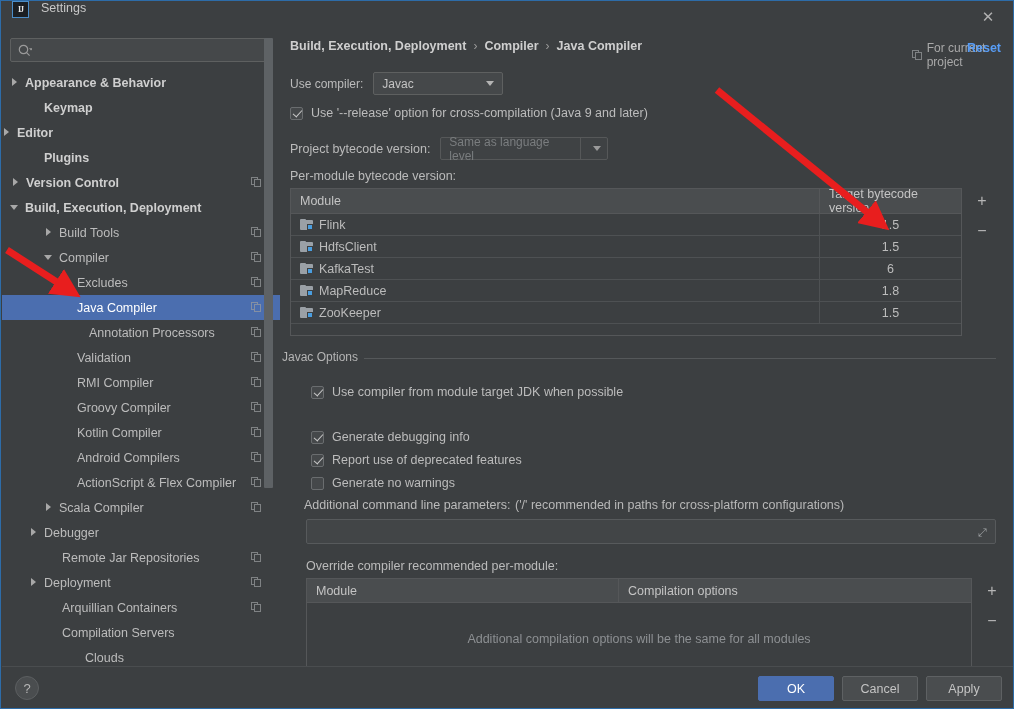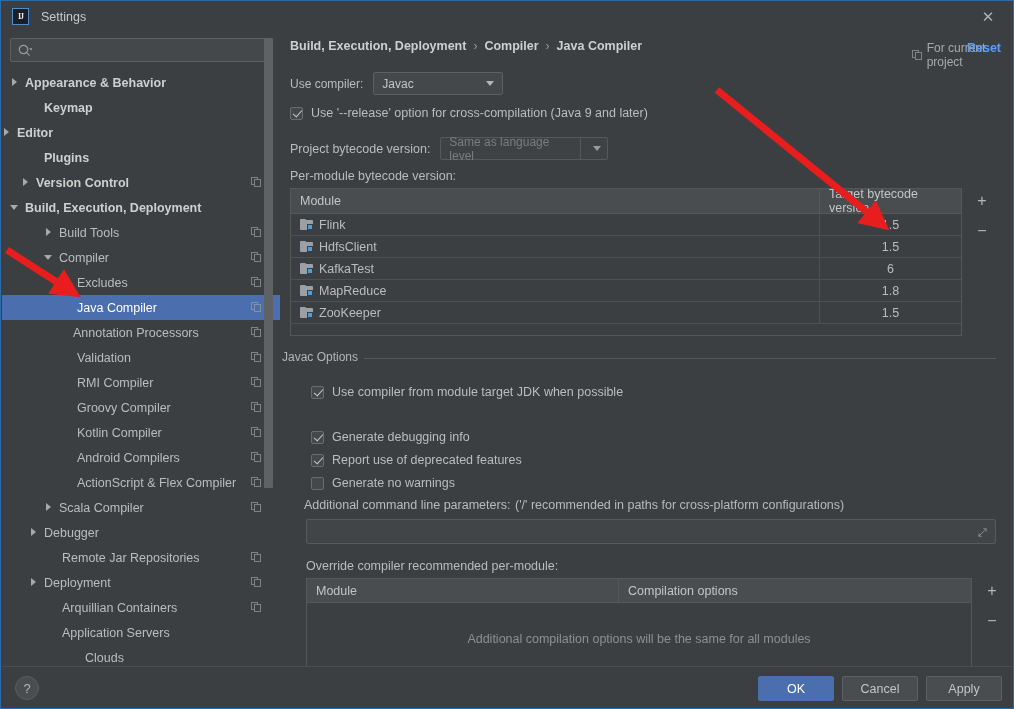--- a/index.html
+++ b/index.html
@@ -16,21 +16,21 @@
     width: 1014px; height: 709px;
     background: #3c3f41;
     border: 1px solid #2d6ca8;
     overflow: hidden;
   }
 
   
   .titlebar {
     position: absolute; left: 0; top: 0; width: 1012px; height: 31px;
     background: #3c3f41;
-    display: flex; align-items: center;
+    display: flex; 
   }
   .ij-logo {
     width: 17px; height: 17px; margin-left: 11px;
     background: #1b1f23; border: 1.5px solid #4b8ec9;
     display: flex; align-items: center; justify-content: center;
     font-size: 8px; font-weight: bold; color: #e8e8e8;
     letter-spacing: -1px; font-family: "Liberation Serif", serif;
   }
   .title-text { margin-left: 12px; font-size: 12.5px; color: #c8c8c8; }
   .close-btn {
@@ -314,21 +314,21 @@
           <span class="tree-label">Keymap</span>
         </div>
         <div class="tree-row bold" style="">
           <span class="twisty collapsed"></span>
           <span class="tree-label">Editor</span>
         </div>
         <div class="tree-row bold" style="padding-left: 27px;">
           <span class="twisty"></span>
           <span class="tree-label">Plugins</span>
         </div>
-        <div class="tree-row bold" style="padding-left: 19px;">
+        <div class="tree-row bold" style="padding-left: 9px;">
           <span class="twisty collapsed"></span>
           <span class="tree-label">Version Control</span>
           <span class="copy-icon">
             <i class="b"></i>
             <i class="f"></i>
           </span>
         </div>
         <div class="tree-row bold" style="padding-left: 8px;">
           <span class="twisty expanded"></span>
           <span class="tree-label">Build, Execution, Deployment</span>
@@ -358,21 +358,21 @@
           </span>
         </div>
         <div class="tree-row selected" style="padding-left: 60px;">
           <span class="twisty"></span>
           <span class="tree-label">Java Compiler</span>
           <span class="copy-icon">
             <i class="b"></i>
             <i class="f"></i>
           </span>
         </div>
-        <div class="tree-row" style="padding-left: 56px; align-items: center;">
+        <div class="tree-row" style="padding-left: 72px; align-items: center;">
           <span class="twisty"></span>
           <span class="tree-label">Annotation Processors</span>
           <span class="copy-icon">
             <i class="b"></i>
             <i class="f"></i>
           </span>
         </div>
         <div class="tree-row" style="padding-left: 60px;">
           <span class="twisty"></span>
           <span class="tree-label">Validation</span>
@@ -452,21 +452,21 @@
         <div class="tree-row" style="padding-left: 45px;">
           <span class="twisty"></span>
           <span class="tree-label">Arquillian Containers</span>
           <span class="copy-icon">
             <i class="b"></i>
             <i class="f"></i>
           </span>
         </div>
         <div class="tree-row" style="padding-left: 45px;">
           <span class="twisty"></span>
-          <span class="tree-label">Application Servers</span>
+          <span class="tree-label">Compilation Servers</span>
         </div>
         <div class="tree-row" style="padding-left: 68px;">
           <span class="twisty"></span>
           <span class="tree-label">Clouds</span>
         </div>
       </div>
 
     <div class="sb-track">
       <div class="sb-thumb"></div>
     </div>

